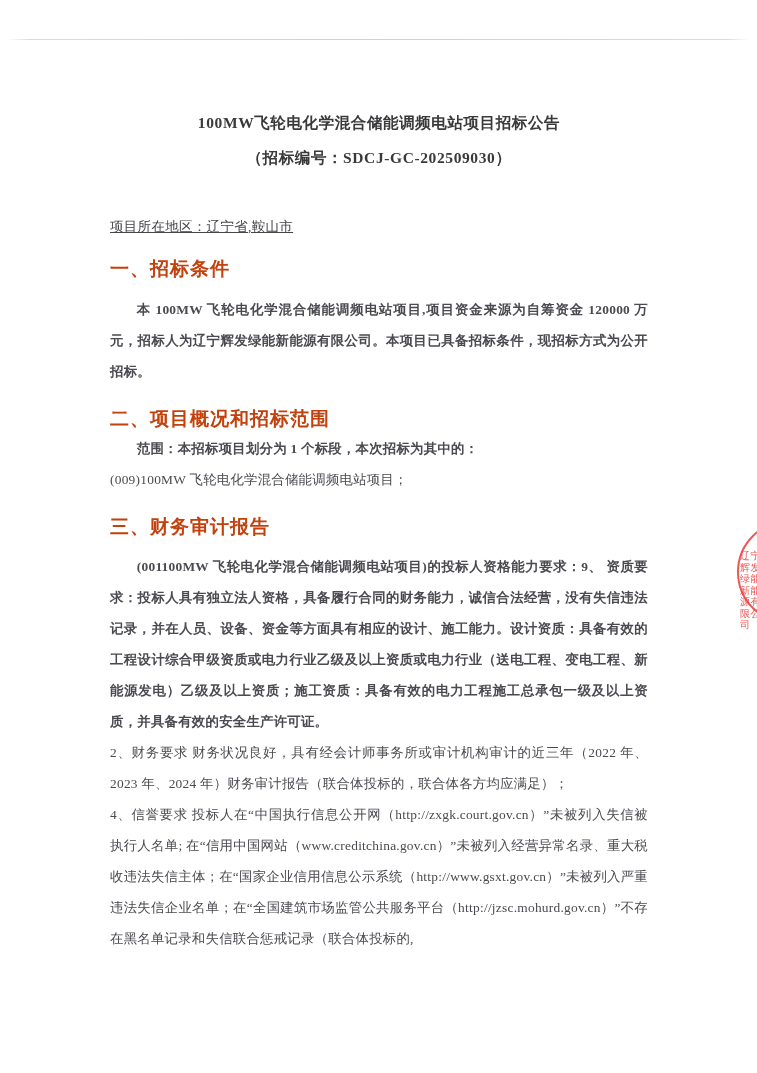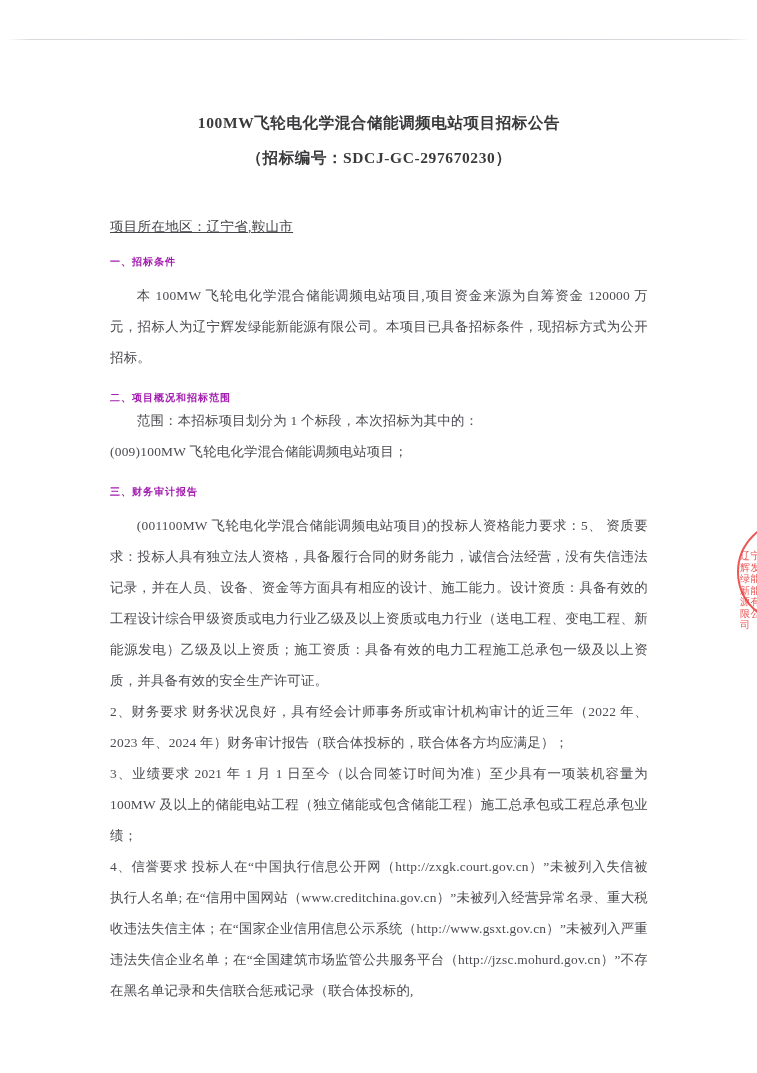--- a/index.html
+++ b/index.html
@@ -53,36 +53,36 @@
   .locale-line {
     margin-top: 46px;
     font-size: 13.5px;
     color: #45454a;
     letter-spacing: 0.3px;
     line-height: 1.6;
     text-decoration: underline;
   }
   .section-heading {
     margin-top: 17px;
-    font-size: 10px;
+    font-size: 19px;
     font-weight: bold;
-    color: #a21caf;
+    color: #c2410c;
     letter-spacing: 1px;
     line-height: 1.55;
   }
   .para {
     margin-top: 10px;
     font-size: 13.4px;
     color: #4a4a50;
     letter-spacing: 0.25px;
     line-height: 31px;
     text-align: justify;
     text-justify: inter-ideograph;
   }
-  .para.indent { text-indent: 2em; }
+  .para.indent { text-indent: 2em; font-weight: bold; }
   .para.tight  { margin-top: 0; }
 
   
   #seal {
     position: absolute;
     left: 737px;
     top: 493px;
     width: 104px;
     height: 104px;
     border: 2.4px solid #e8413f;
@@ -109,35 +109,34 @@
 <body>
 
 <div id="page">
 
   <div id="page-top-rule"></div>
 
   <div id="content">
 
     <div class="doc-title" id="title-main">100MW飞轮电化学混合储能调频电站项目招标公告</div>
 
-    <div class="doc-title" id="title-sub">（招标编号：SDCJ-GC-297670230）</div>
+    <div class="doc-title" id="title-sub">（招标编号：SDCJ-GC-202509030）</div>
 
     <div class="locale-line">项目所在地区：辽宁省,鞍山市</div>
 
     <div class="section-heading">一、招标条件</div>
     <div class="para indent">本 100MW 飞轮电化学混合储能调频电站项目,项目资金来源为自筹资金 120000 万元，招标人为辽宁辉发绿能新能源有限公司。本项目已具备招标条件，现招标方式为公开招标。</div>
 
     <div class="section-heading">二、项目概况和招标范围</div>
     <div class="para indent tight">范围：本招标项目划分为 1 个标段，本次招标为其中的：</div>
     <div class="para tight">(009)100MW 飞轮电化学混合储能调频电站项目；</div>
 
     <div class="section-heading">三、财务审计报告</div>
-    <div class="para indent">(001100MW 飞轮电化学混合储能调频电站项目)的投标人资格能力要求：5、 资质要求：投标人具有独立法人资格，具备履行合同的财务能力，诚信合法经营，没有失信违法记录，并在人员、设备、资金等方面具有相应的设计、施工能力。设计资质：具备有效的工程设计综合甲级资质或电力行业乙级及以上资质或电力行业（送电工程、变电工程、新能源发电）乙级及以上资质；施工资质：具备有效的电力工程施工总承包一级及以上资质，并具备有效的安全生产许可证。</div>
+    <div class="para indent">(001100MW 飞轮电化学混合储能调频电站项目)的投标人资格能力要求：9、 资质要求：投标人具有独立法人资格，具备履行合同的财务能力，诚信合法经营，没有失信违法记录，并在人员、设备、资金等方面具有相应的设计、施工能力。设计资质：具备有效的工程设计综合甲级资质或电力行业乙级及以上资质或电力行业（送电工程、变电工程、新能源发电）乙级及以上资质；施工资质：具备有效的电力工程施工总承包一级及以上资质，并具备有效的安全生产许可证。</div>
     <div class="para tight">2、财务要求 财务状况良好，具有经会计师事务所或审计机构审计的近三年（2022 年、2023 年、2024 年）财务审计报告（联合体投标的，联合体各方均应满足）；</div>
-    <div class="para tight">3、业绩要求 2021 年 1 月 1 日至今（以合同签订时间为准）至少具有一项装机容量为 100MW 及以上的储能电站工程（独立储能或包含储能工程）施工总承包或工程总承包业绩；</div>
     <div class="para tight">4、信誉要求 投标人在“中国执行信息公开网（http://zxgk.court.gov.cn）”未被列入失信被执行人名单; 在“信用中国网站（www.creditchina.gov.cn）”未被列入经营异常名录、重大税收违法失信主体；在“国家企业信用信息公示系统（http://www.gsxt.gov.cn）”未被列入严重违法失信企业名单；在“全国建筑市场监管公共服务平台（http://jzsc.mohurd.gov.cn）”不存在黑名单记录和失信联合惩戒记录（联合体投标的,</div>
 
   </div>
 
   <div id="seal"></div>
   <div id="seal-text">辽宁辉发绿能新能源有限公司</div>
 
 </div>
 
 </body></html>

